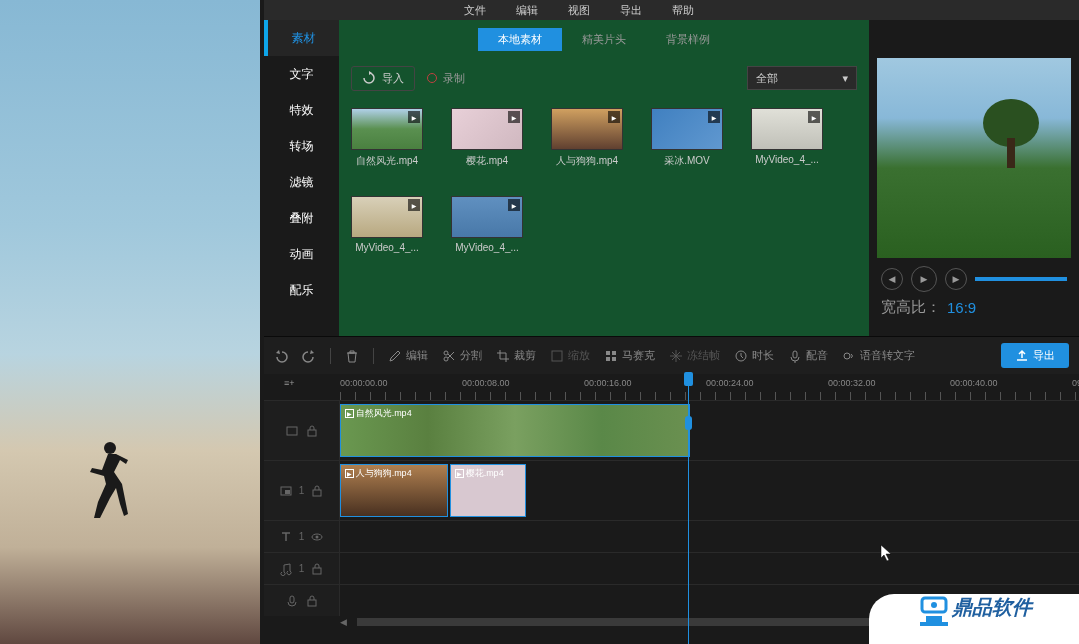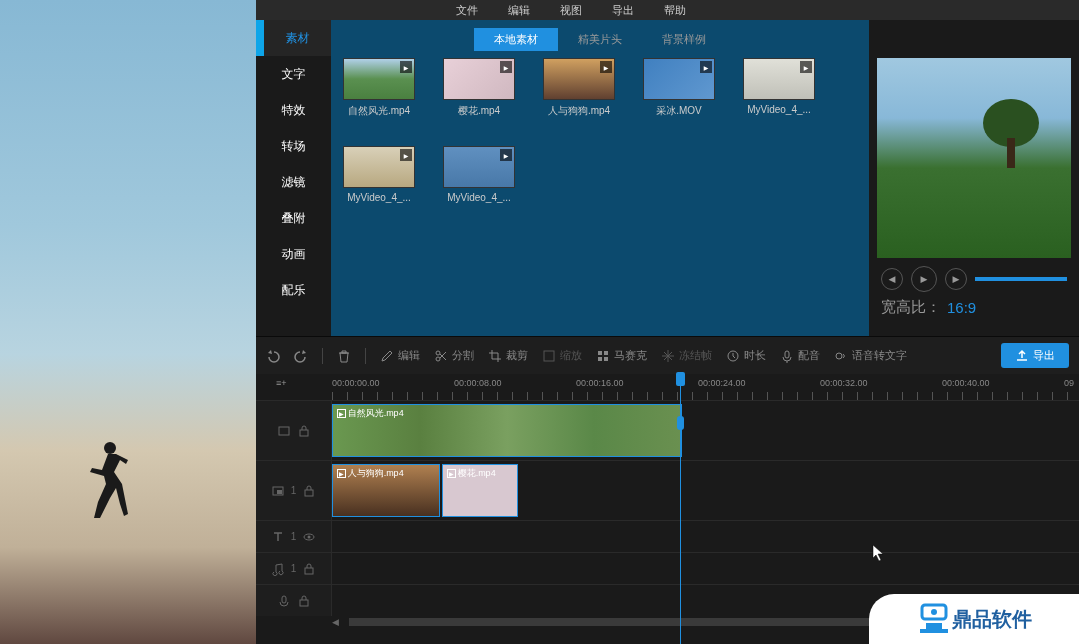--- a/index.html
+++ b/index.html
@@ -3,42 +3,42 @@
 <meta charset="utf-8">
 <style>
 * { margin: 0; padding: 0; box-sizing: border-box; font-family: "Microsoft YaHei", sans-serif; }
 body { width: 1079px; height: 644px; overflow: hidden; background: #1a1a1a; position: relative; }
 
 
 .bg-image { position: absolute; left: 0; top: 0; width: 260px; height: 644px; background: linear-gradient(180deg, #87b8d4 0%, #a0c8dc 35%, #b8d4e0 55%, #d4c8b0 70%, #c0b098 85%, #604840 100%); z-index: 0; }
 .runner { position: absolute; left: 80px; top: 440px; width: 50px; height: 80px; }
 .runner svg { width: 100%; height: 100%; }
 
-.app { position: absolute; left: 256px; top: 0; right: 0; height: 644px; background: #1e1e1e; display: flex; flex-direction: column; z-index: 1; }
+.app { position: absolute; left: 264px; top: 0; right: 0; height: 644px; background: #1e1e1e; display: flex; flex-direction: column; z-index: 1; }
 
 
 .titlebar { height: 20px; background: #2a2a2a; display: flex; align-items: center; padding-left: 4px; font-size: 11px; color: #ccc; }
 .titlebar .logo { width: 16px; height: 16px; background: #2080d0; margin-right: 6px; display: flex; align-items: center; justify-content: center; }
 .titlebar .logo svg { width: 12px; height: 12px; }
 .version { color: #d08030; }
 
 
 .menubar { height: 20px; background: #2a2a2a; display: flex; align-items: center; padding-left: 200px; gap: 30px; font-size: 11px; color: #ccc; margin-top: -20px; }
 .menubar span { cursor: pointer; }
 
 
 .main { flex: 1; display: flex; min-height: 0; }
 
 
 .sidebar { width: 75px; background: #1a1a1a; display: flex; flex-direction: column; }
 .sidebar-item { height: 36px; display: flex; align-items: center; justify-content: center; font-size: 12px; color: #ffffff; cursor: pointer; }
-.sidebar-item.active { color: #2090e0; border-left: 8px solid #0ea5e9; background: #252525; }
-
-
-.media-panel { flex: 1; background: #0c4a6e; display: flex; flex-direction: column; min-width: 0; }
+.sidebar-item.active { color: #2090e0; border-left: 4px solid #0ea5e9; background: #252525; }
+
+
+.media-panel { flex: 1; background: #14532d; display: flex; flex-direction: column; min-width: 0; }
 .media-tabs { height: 28px; display: flex; align-items: center; justify-content: center; gap: 0; padding-top: 10px; }
 .media-tab { padding: 4px 20px; font-size: 11px; color: #999; cursor: pointer; }
 .media-tab.active { background: #2090e0; color: #fff; }
 .media-toolbar { height: 40px; display: flex; align-items: center; padding: 0 12px; gap: 12px; margin-top: 10px; }
 .import-btn { display: flex; align-items: center; gap: 6px; padding: 4px 10px; border: 1px solid #444; border-radius: 3px; font-size: 11px; color: #ccc; cursor: pointer; }
 .record-btn { display: flex; align-items: center; gap: 6px; font-size: 11px; color: #999; cursor: pointer; }
 .rec-dot { width: 10px; height: 10px; border: 1px solid #c04040; border-radius: 50%; }
 .dropdown { margin-left: auto; width: 110px; height: 24px; background: #2a2a2a; border: 1px solid #444; padding: 0 8px; display: flex; align-items: center; justify-content: space-between; font-size: 11px; color: #ccc; cursor: pointer; }
 
 .media-grid { flex: 1; padding: 10px 12px; display: flex; flex-wrap: wrap; gap: 28px 28px; align-content: flex-start; overflow: hidden; }
@@ -96,21 +96,21 @@
 .playhead { position: absolute; left: 424px; top: 0; bottom: 0; width: 1px; background: #2090e0; z-index: 5; }
 .playhead-handle { position: absolute; left: -4px; top: -2px; width: 9px; height: 14px; background: #2090e0; border-radius: 2px; }
 .playhead-grip { position: absolute; left: -3px; top: 42px; width: 7px; height: 14px; background: #2090e0; border-radius: 3px; }
 
 .cursor-arrow { position: absolute; left: 616px; top: 544px; z-index: 10; color: #fff; font-size: 14px; }
 
 .scrollbar-h { height: 12px; background: #1a1a1a; display: flex; align-items: center; padding-left: 76px; }
 .scroll-thumb { height: 8px; flex: 1; background: #3a3a3a; margin: 0 10px; }
 
 
-.watermark { position: absolute; right: 0; bottom: 0; width: 210px; height: 50px; background: #fff; border-radius: 25px 0 0 0; display: flex; align-items: center; justify-content: center; z-index: 20; }
+.watermark { position: absolute; right: 0; bottom: 0; width: 210px; height: 50px; background: #fff; border-radius: 25px 0 0 0; display: flex; align-items: flex-start; justify-content: center; z-index: 20; font-style: italic; }
 .wm-icon { width: 36px; height: 36px; }
 .wm-text { font-size: 20px; color: #2060a0; font-weight: bold; }
 
 svg { display: block; }
 .ico { width: 14px; height: 14px; }
 </style>
 </head>
 <body>
 
 <div class="bg-image">
@@ -154,20 +154,37 @@
       <div class="sidebar-item">叠附</div>
       <div class="sidebar-item">动画</div>
       <div class="sidebar-item">配乐</div>
     </div>
 
     <div class="media-panel">
       <div class="media-tabs">
         <div class="media-tab active">本地素材</div>
         <div class="media-tab">精美片头</div>
         <div class="media-tab">背景样例</div>
+      </div>
+      <div class="media-toolbar">
+        <div class="import-btn">
+          <svg class="ico" viewBox="0 0 14 14">
+              <path d="M7 2 A5 5 0 1 1 2 7" stroke="#ccc" fill="none" stroke-width="1.5"></path>
+              <path d="M7 0 L7 4 L10 2 Z" fill="#ccc"></path>
+            </svg>
+          <span>导入</span>
+        </div>
+        <div class="record-btn">
+          <div class="rec-dot"></div>
+          <span>录制</span>
+        </div>
+        <div class="dropdown">
+          <span>全部</span>
+          <span>▾</span>
+        </div>
       </div>
       <div class="media-grid" id="media-grid">
           <div class="media-item">
             <div class="thumb t-nature">
               <div class="play-badge"></div>
             </div>
             <div class="media-label">自然风光.mp4</div>
           </div>
           <div class="media-item">
             <div class="thumb t-sakura">

